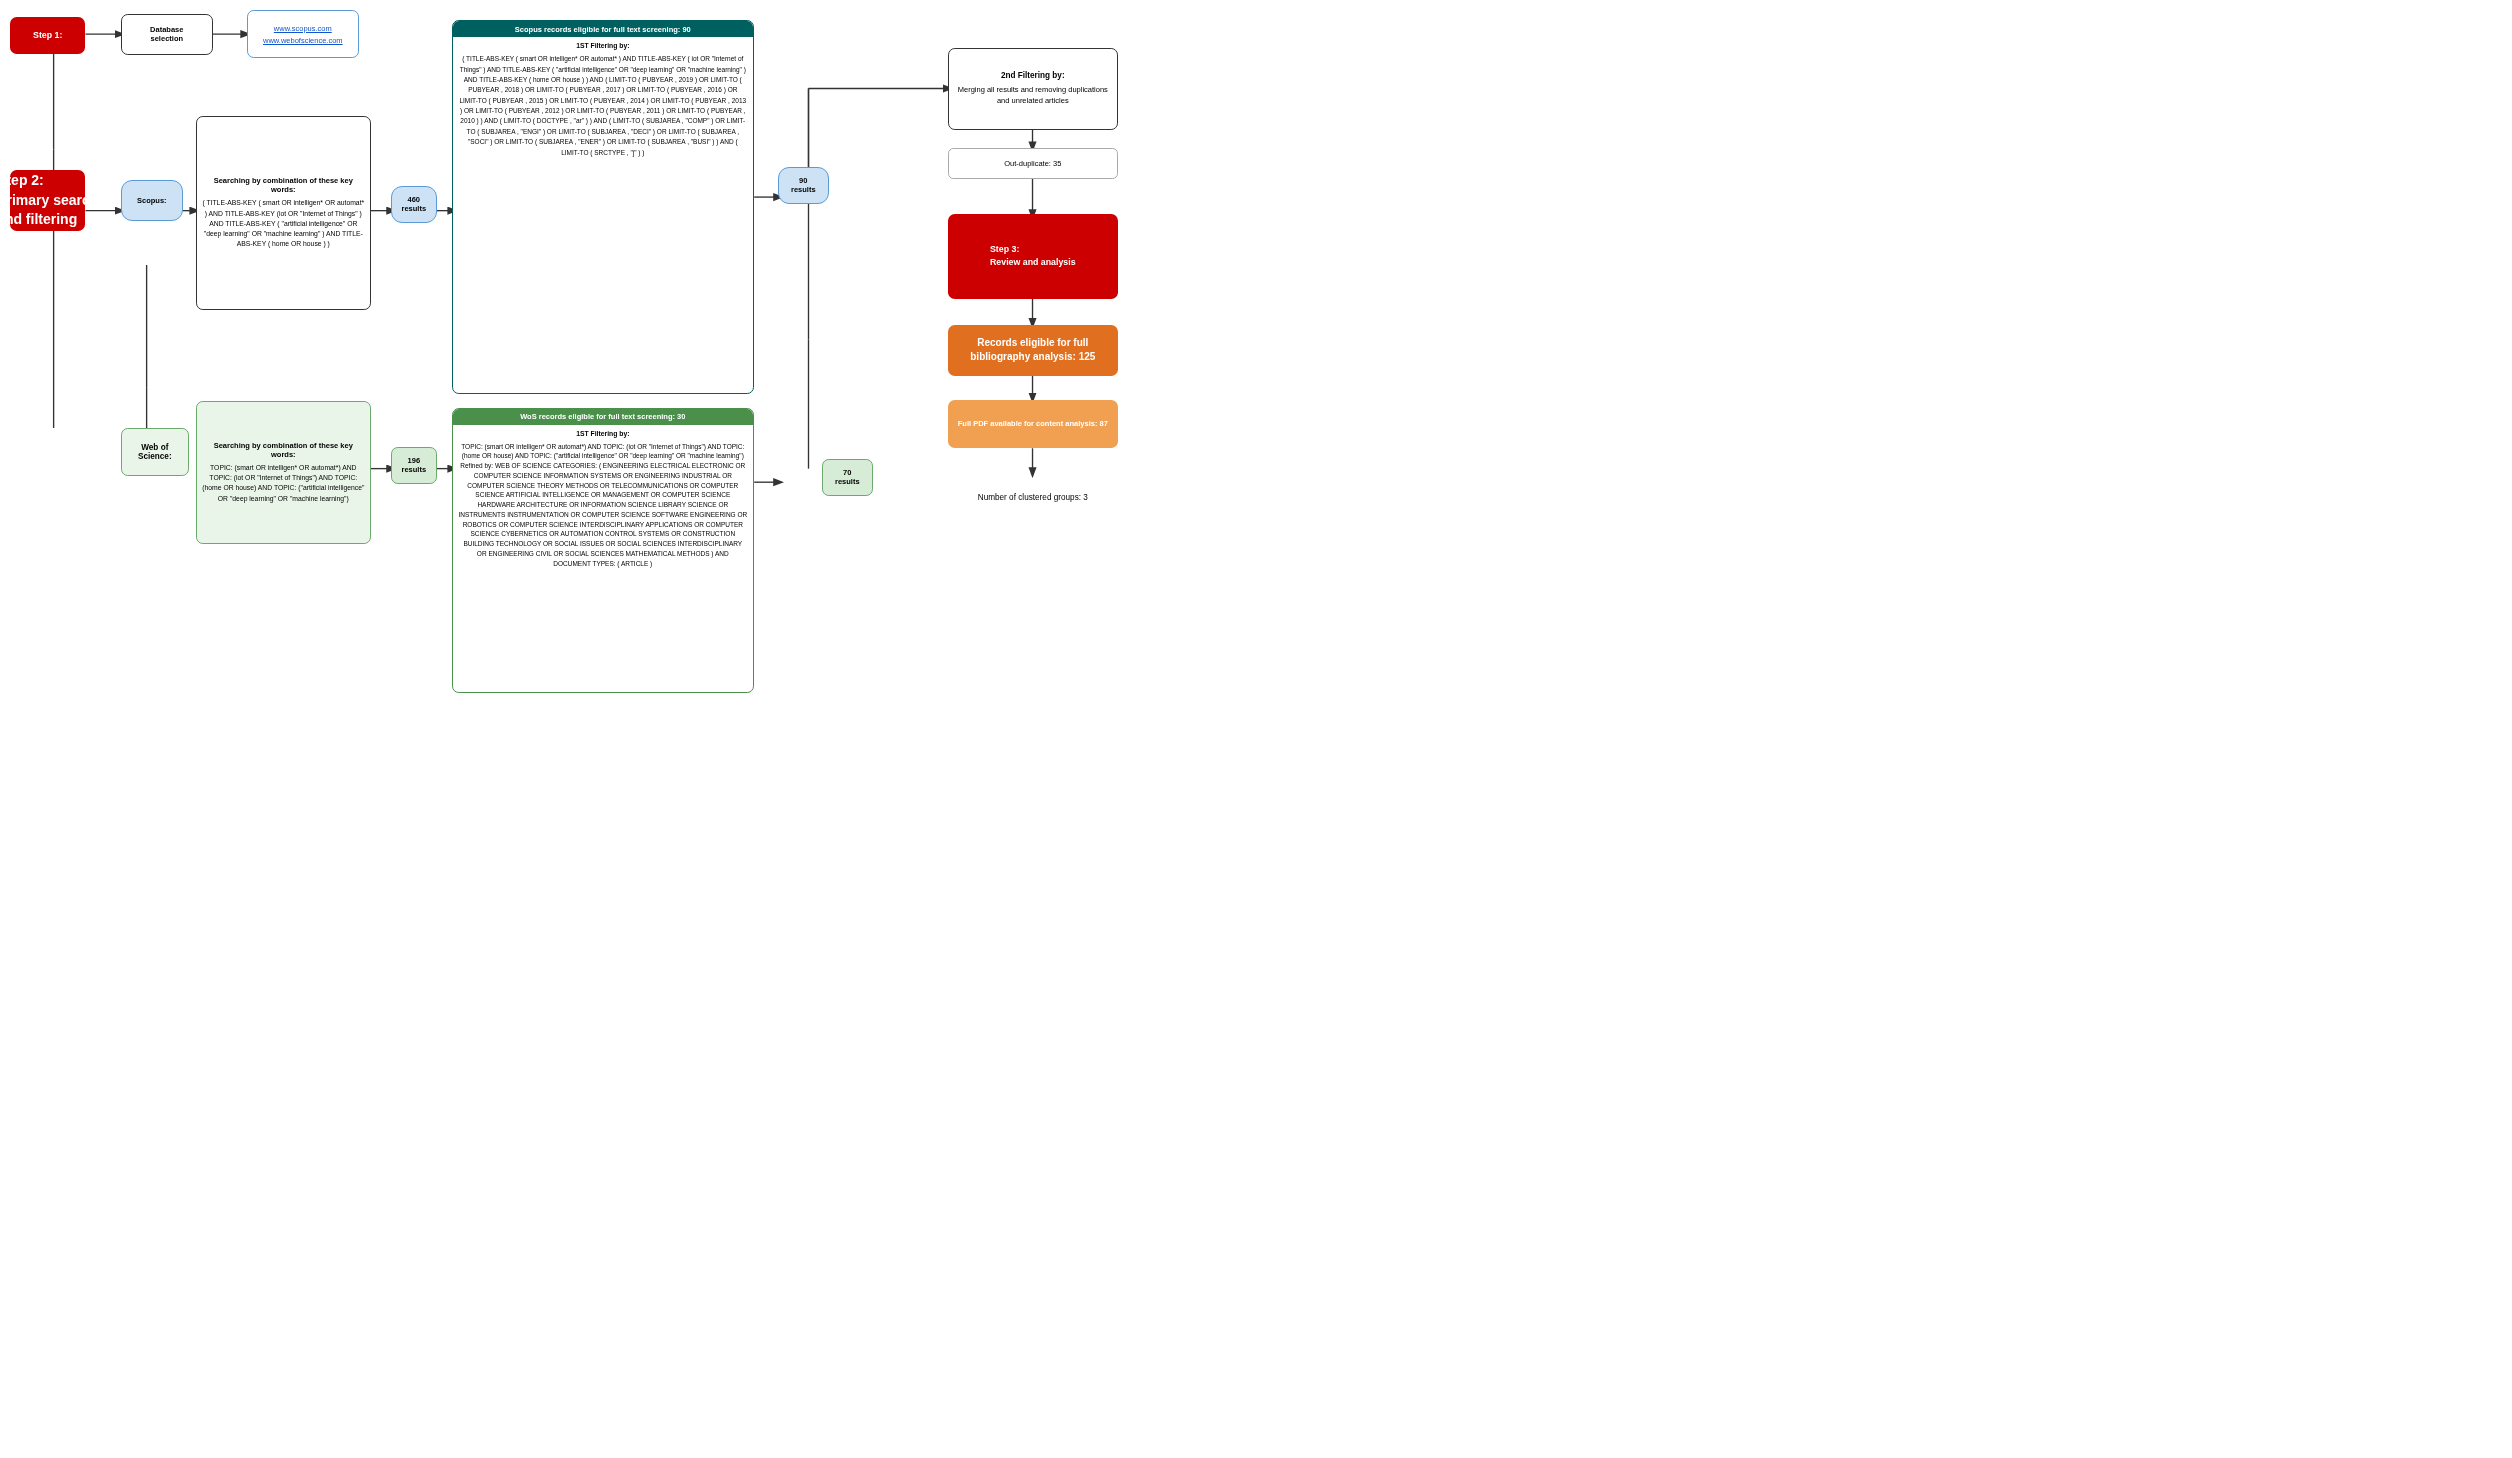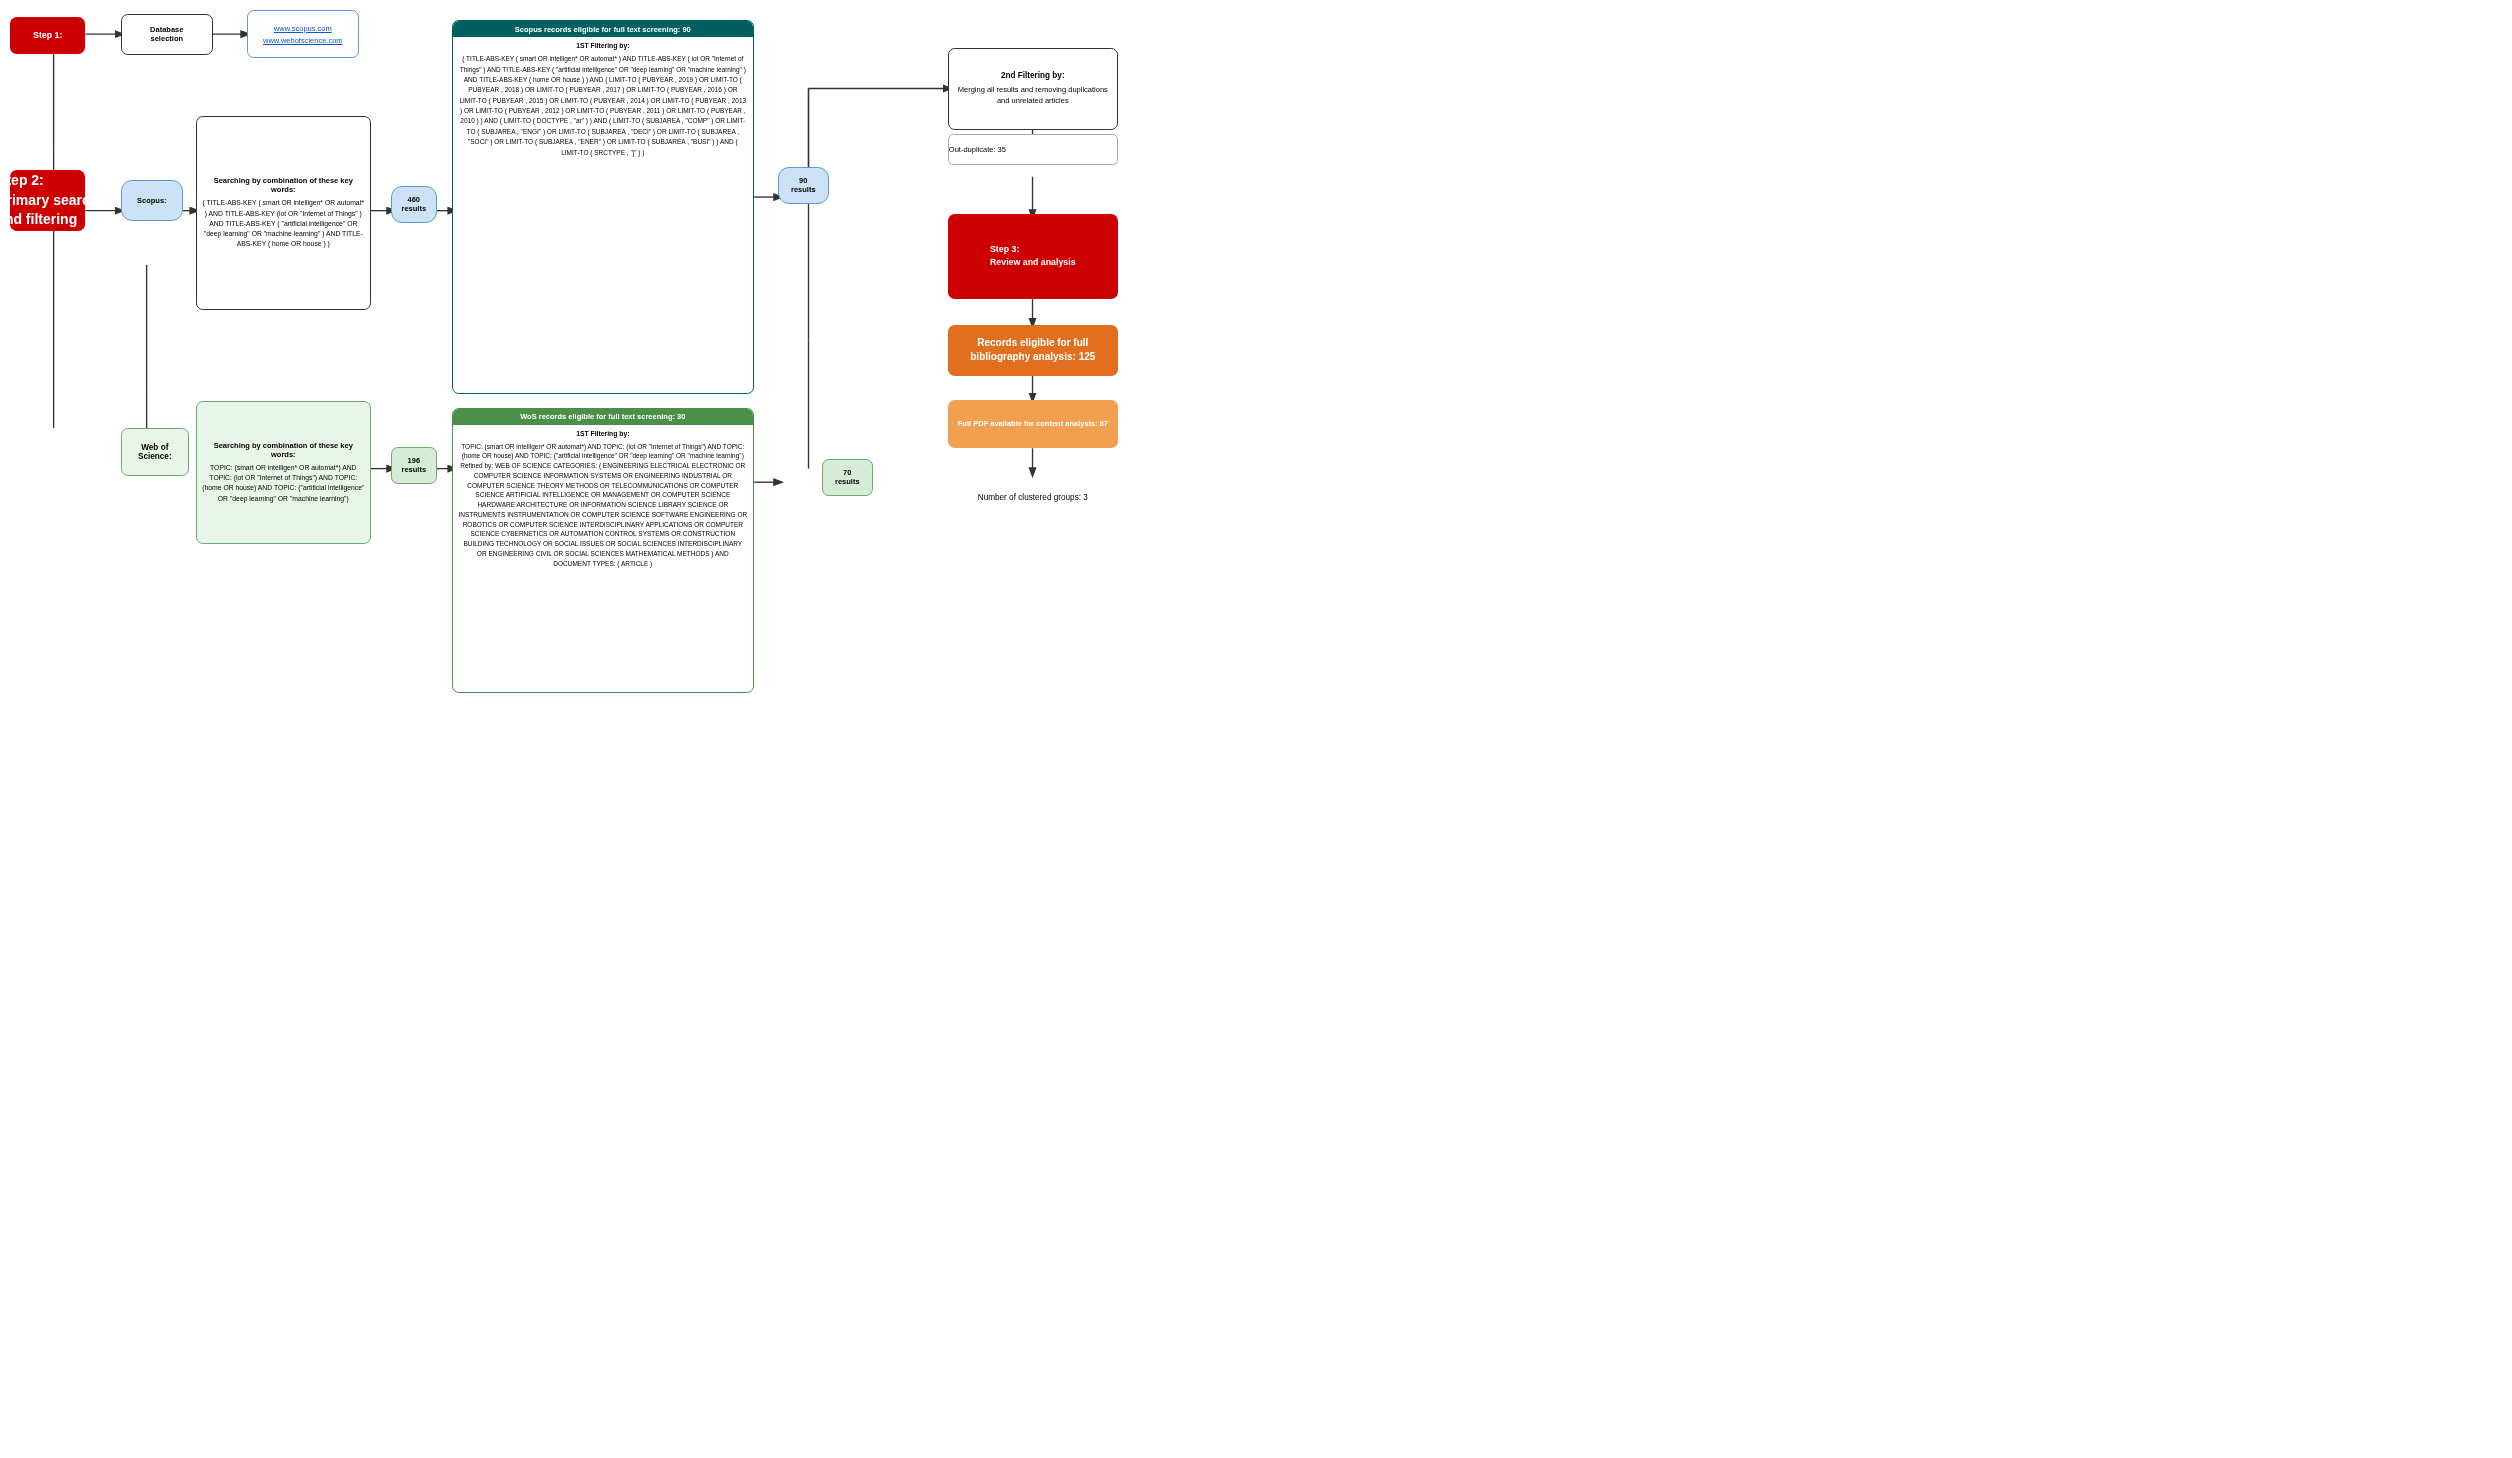--- a/index.html
+++ b/index.html
@@ -300,21 +300,21 @@
 results</span>
   </div>
 
   <div class="box rounded-border" style="left:941px; top:41px; width:170px; height:82px;">
     <div style="text-align:center;">
       <div style="font-weight:bold; font-size:8.2px; margin-bottom:4.1px;">2nd Filtering by:</div>
       <div style="font-size:7.5px; line-height:1.5;">Merging all results and removing duplications and unrelated articles</div>
     </div>
   </div>
 
-  <div class="box" style="left:941px; top:127px; width:170px; height:31px; border:1px solid #aaa; border-radius:5.4px; background:white; display:flex; align-items:center; justify-content:flex-start;">
+  <div class="box" style="left:941px; top:141px; width:170px; height:31px; border:1px solid #aaa; border-radius:5.4px; background:white; display:flex; align-items:center; justify-content:center;">
     <span style="font-size:7.5px;">Out-duplicate: 35</span>
   </div>
 
   <div class="box step-red" style="left:941px; top:207px; width:170px; height:85px;">
     <span style="white-space:pre; font-size:8.8px; line-height:1.5;">Step 3:
 Review and analysis</span>
   </div>
 
   <div class="box orange-box" style="left:941px; top:318px; width:170px; height:51px;">
     <span style="font-size:10px; line-height:1.4;">Records eligible for full bibliography analysis: 125</span>

